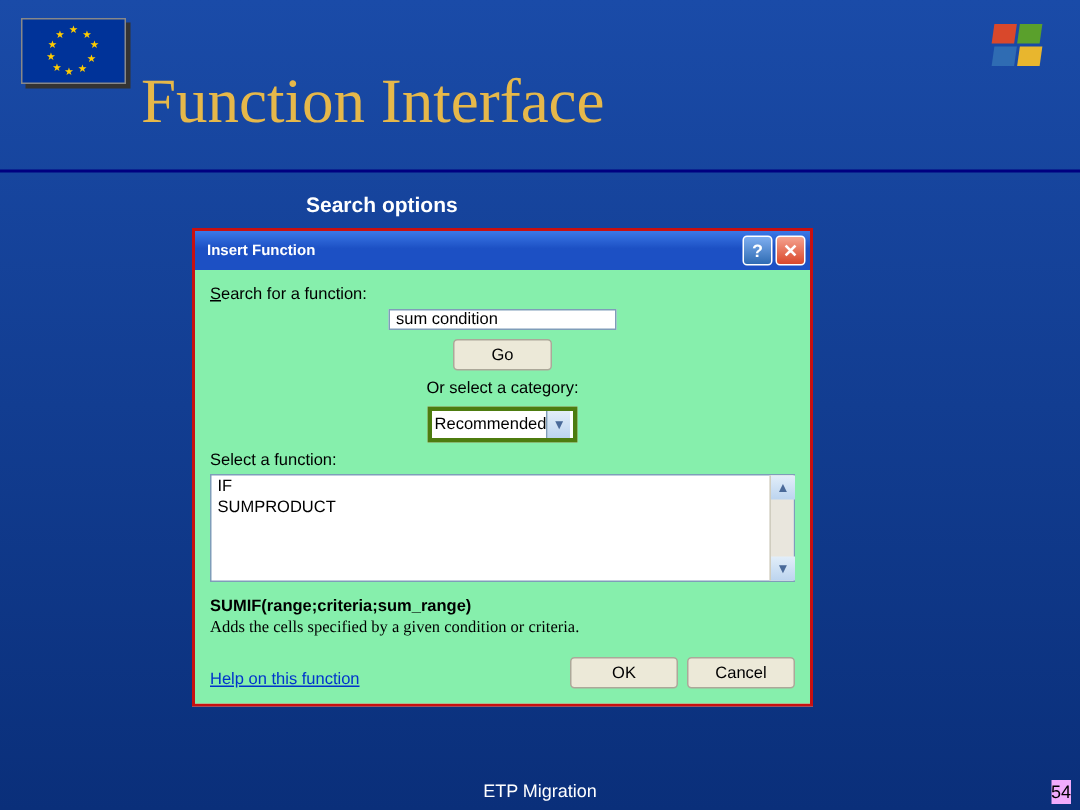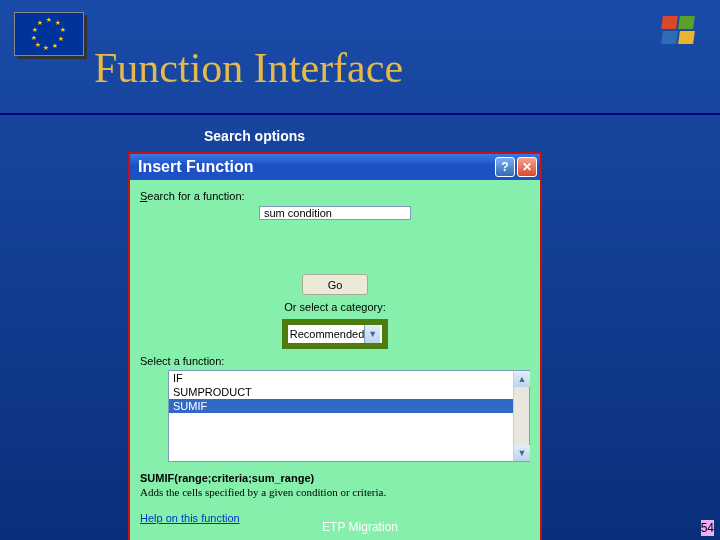--- a/index.html
+++ b/index.html
@@ -80,21 +80,21 @@
     background: #ece9d8;
   }
   .titlebar {
     height: 26px;
     background: linear-gradient(to bottom, #3b78e7 0%, #1c50c4 45%, #1c50c4 100%);
     display: flex;
     align-items: center;
     padding: 0 3px 0 8px;
     position: relative;
   }
-  .titlebar-text { color: #fff; font-weight: bold; font-size: 16px; }
+  .titlebar-text { color: #fff; font-weight: bold; font-size: 10px; }
   .tb-btns { position: absolute; right: 3px; top: 3px; display: flex; gap: 2px; }
   .tb-btn {
     width: 20px; height: 20px;
     background: linear-gradient(to bottom, #f5a28f, #d9482b);
     border: 1px solid #fff;
     border-radius: 3px;
     color: #fff;
     font-size: 12px;
     font-weight: bold;
     display: flex;
@@ -124,48 +124,46 @@
   }
   .btn {
     height: 21px;
     min-width: 66px;
     background: #ece9d8;
     border: 1px solid #aca899;
     border-radius: 3px;
     font-size: 11px;
     cursor: pointer;
     padding: 0 8px;
-    margin-top: 48px;
   }
   .cat-select {
     flex: 1;
     height: 20px;
-    border: 6px solid #4d7c0f;
+    border: 3px solid #4d7c0f;
     background: #fff;
     font-size: 11px;
     padding: 0 2px;
     position: relative;
     display: flex;
     align-items: center;
     justify-content: space-between;
   }
   .cat-arrow {
     width: 16px; height: 18px;
     background: linear-gradient(to bottom, #e2eef9, #bcd4ef);
     border-left: 1px solid #7f9db9;
     display: flex; align-items: center; justify-content: center;
     font-size: 9px; color: #4a6a99;
   }
   .func-list {
     border: 1px solid #7f9db9;
     background: #fff;
-    height: 92px;
+    height: 72px;
     position: relative;
     margin-bottom: 10px;
-    margin-left: 28px;
   }
   .func-list .item { padding: 1px 4px; font-size: 11px; }
   .func-list .item.selected { background: #316ac5; color: #fff; }
   .scrollbar {
     position: absolute;
     right: 0; top: 0; bottom: 0;
     width: 16px;
     background: #e9e6dd;
     border-left: 1px solid #d0cdbf;
   }
@@ -179,21 +177,21 @@
   .syntax { font-weight: bold; font-size: 11px; margin-bottom: 2px; }
   .desc { font-size: 11px; margin-bottom: 14px; font-family: Liberation Serif, serif; }
   .help-link {
     color: #0033cc;
     text-decoration: underline;
     font-size: 11px;
     cursor: pointer;
   }
   .footer-row {
     display: flex;
-    align-items: flex-start;
+    align-items: flex-end;
     justify-content: space-between;
     margin-top: 6px;
   }
   .footer-btns { display: flex; gap: 6px; padding-left: 28px; }
   .footer-btns .btn { min-width: 72px; }
   .slide-footer {
     position: absolute;
     bottom: 6px;
     left: 0; right: 0;
     display: flex;
@@ -258,21 +256,20 @@
       <span class="lbl">Or select a category:</span>
       <div class="cat-select">
         <span>Recommended</span>
         <div class="cat-arrow">▼</div>
       </div>
     </div>
     <div class="lbl" style="margin:6px 0 3px">Select a function:</div>
     <div class="func-list">
       <div class="item">IF</div>
       <div class="item">SUMPRODUCT</div>
-      <div class="item selected">SUMIF</div>
       <div class="scrollbar">
         <div class="sb-btn">▲</div>
         <div class="sb-btn bottom">▼</div>
       </div>
     </div>
     <div class="syntax">SUMIF(range;criteria;sum_range)</div>
     <div class="desc">Adds the cells specified by a given condition or criteria.</div>
     <div class="footer-row">
       <span class="help-link">Help on this function</span>
       <div class="footer-btns">

